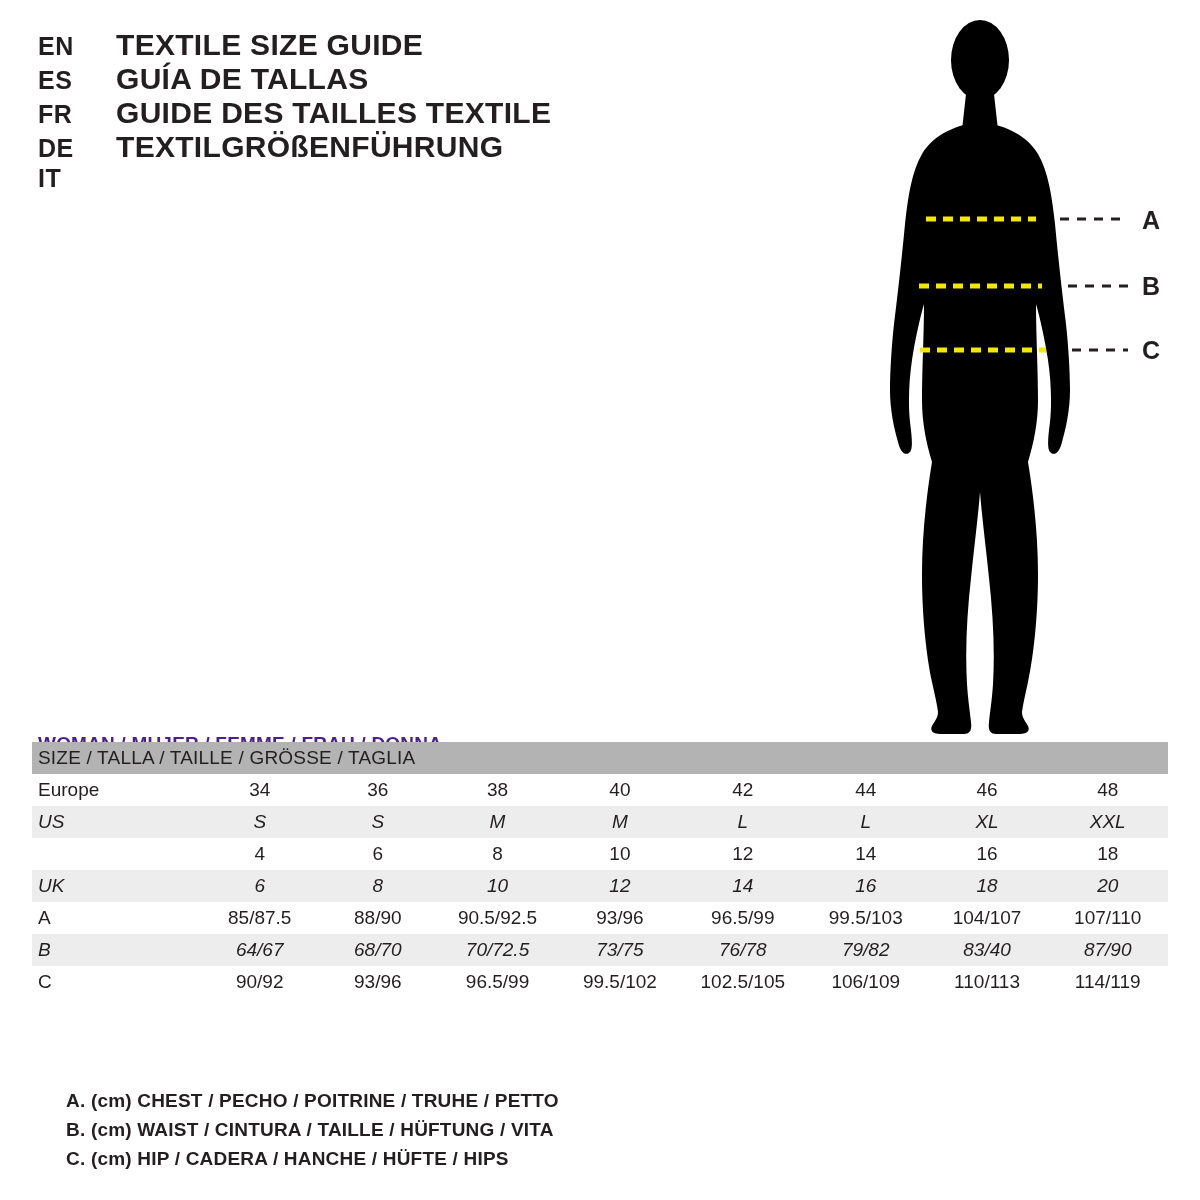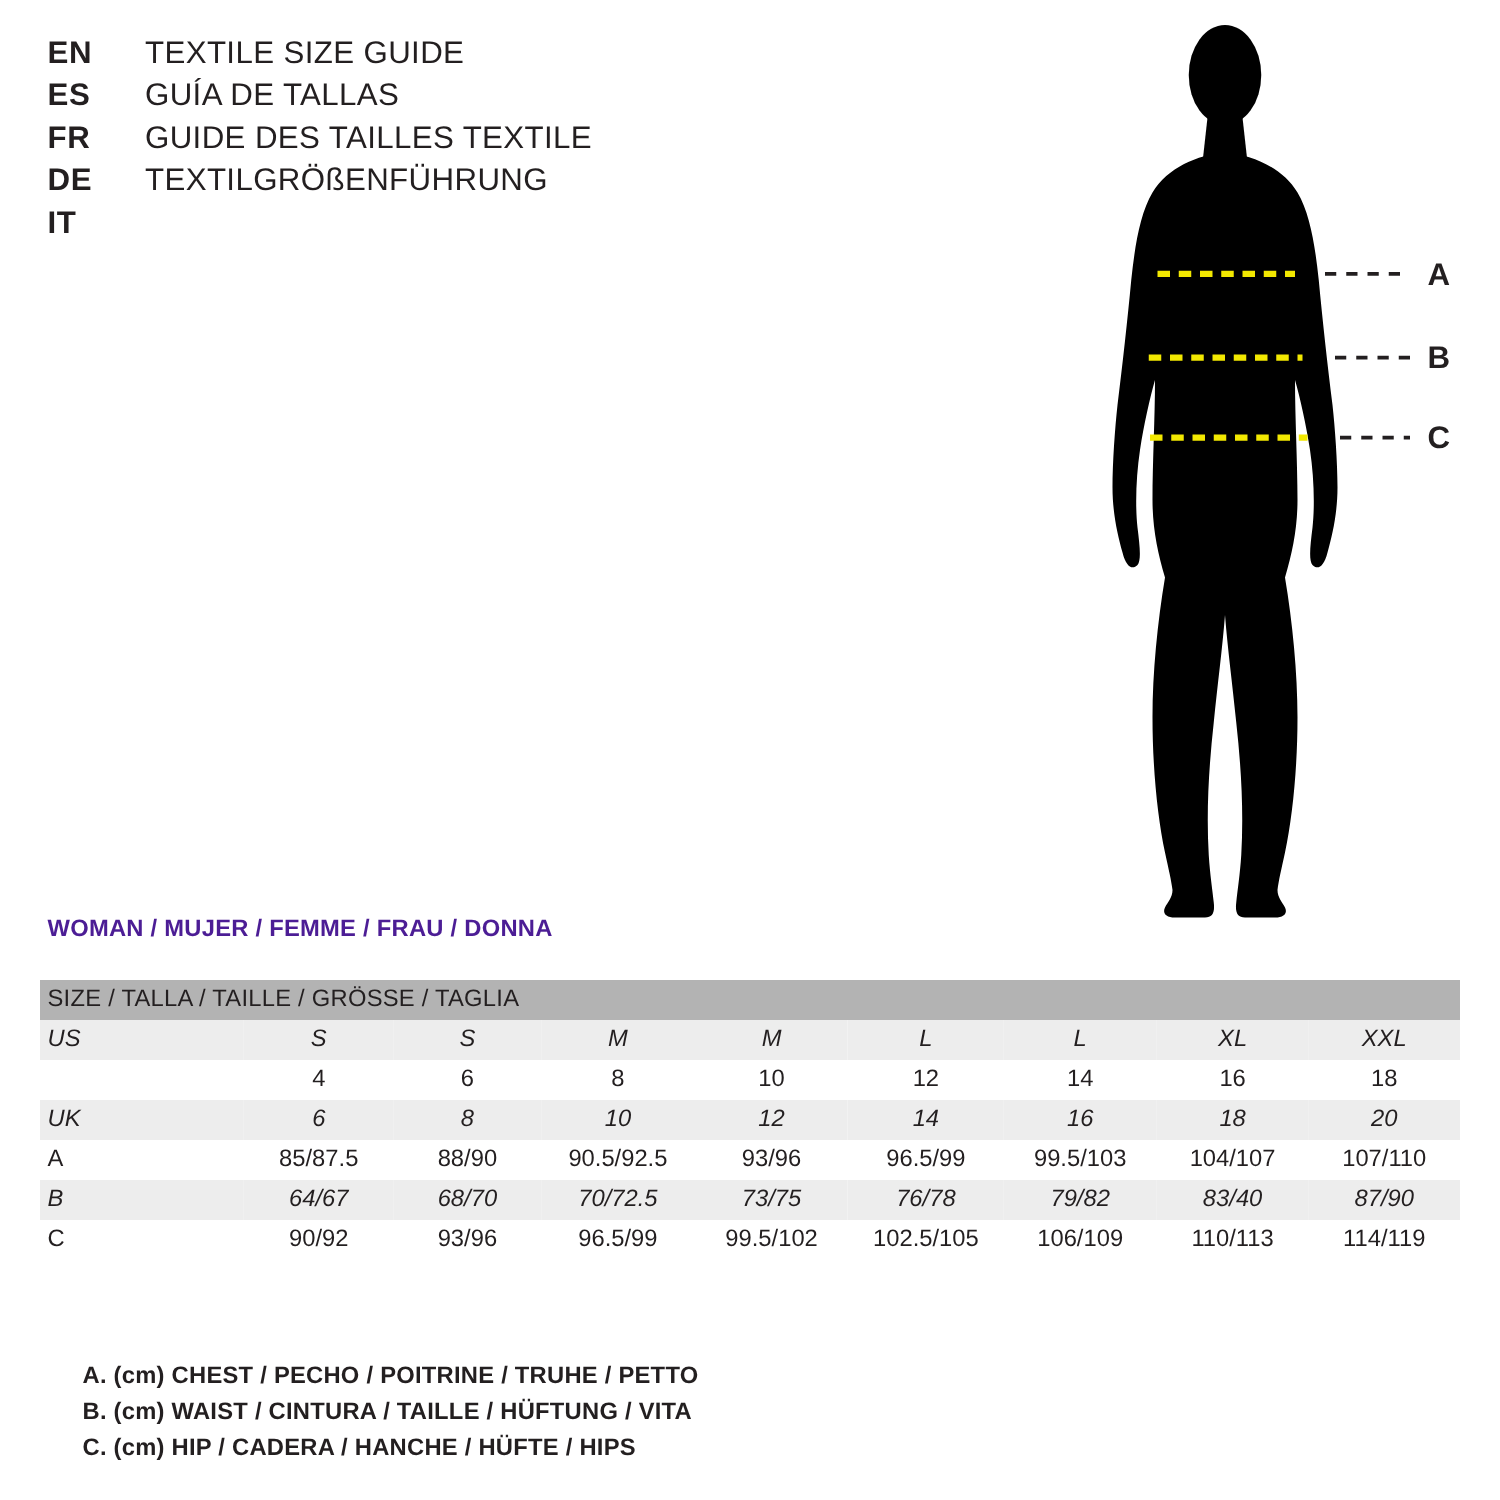--- a/index.html
+++ b/index.html
@@ -34,22 +34,22 @@
     height: 34px;
   }
   .lang-code {
     width: 78px;
     font-size: 25px;
     font-weight: bold;
     letter-spacing: 0.5px;
     color: #231f20;
   }
   .lang-text {
-    font-size: 25px;
-    font-weight: normal;
+    font-size: 30px;
+    font-weight: bold;
     letter-spacing: 0.3px;
     color: #231f20;
     white-space: nowrap;
   }
 
   
   .figure-wrap {
     position: absolute;
     left: 860px;
     top: 18px;
@@ -76,21 +76,21 @@
     top: 733px;
     font-size: 19px;
     font-weight: bold;
     letter-spacing: 0.2px;
     color: #4c1d95;
   }
 
   table.size-table {
     position: absolute;
     left: 32px;
-    top: 784px;
+    top: 742px;
     width: 1136px;
     border-collapse: collapse;
     font-size: 19px;
   }
   table.size-table td {
     height: 32px;
     padding: 0 6px;
     color: #231f20;
     font-weight: normal;
   }
@@ -225,20 +225,31 @@
   </div>
 
   <div class="section-label">WOMAN / MUJER / FEMME / FRAU / DONNA</div>
 
   <table class="size-table">
     <tbody>
       <tr class="row-header">
         <td colspan="9" class="label-cell">SIZE / TALLA / TAILLE / GRÖSSE / TAGLIA</td>
       </tr>
 
+      <tr class="row-light">
+        <td class="label-cell">Europe</td>
+        <td class="val-cell">34</td>
+        <td class="val-cell">36</td>
+        <td class="val-cell">38</td>
+        <td class="val-cell">40</td>
+        <td class="val-cell">42</td>
+        <td class="val-cell">44</td>
+        <td class="val-cell">46</td>
+        <td class="val-cell">48</td>
+      </tr>
 
       <tr class="row-dark">
         <td class="label-cell">US</td>
         <td class="val-cell">S</td>
         <td class="val-cell">S</td>
         <td class="val-cell">M</td>
         <td class="val-cell">M</td>
         <td class="val-cell">L</td>
         <td class="val-cell">L</td>
         <td class="val-cell">XL</td>

